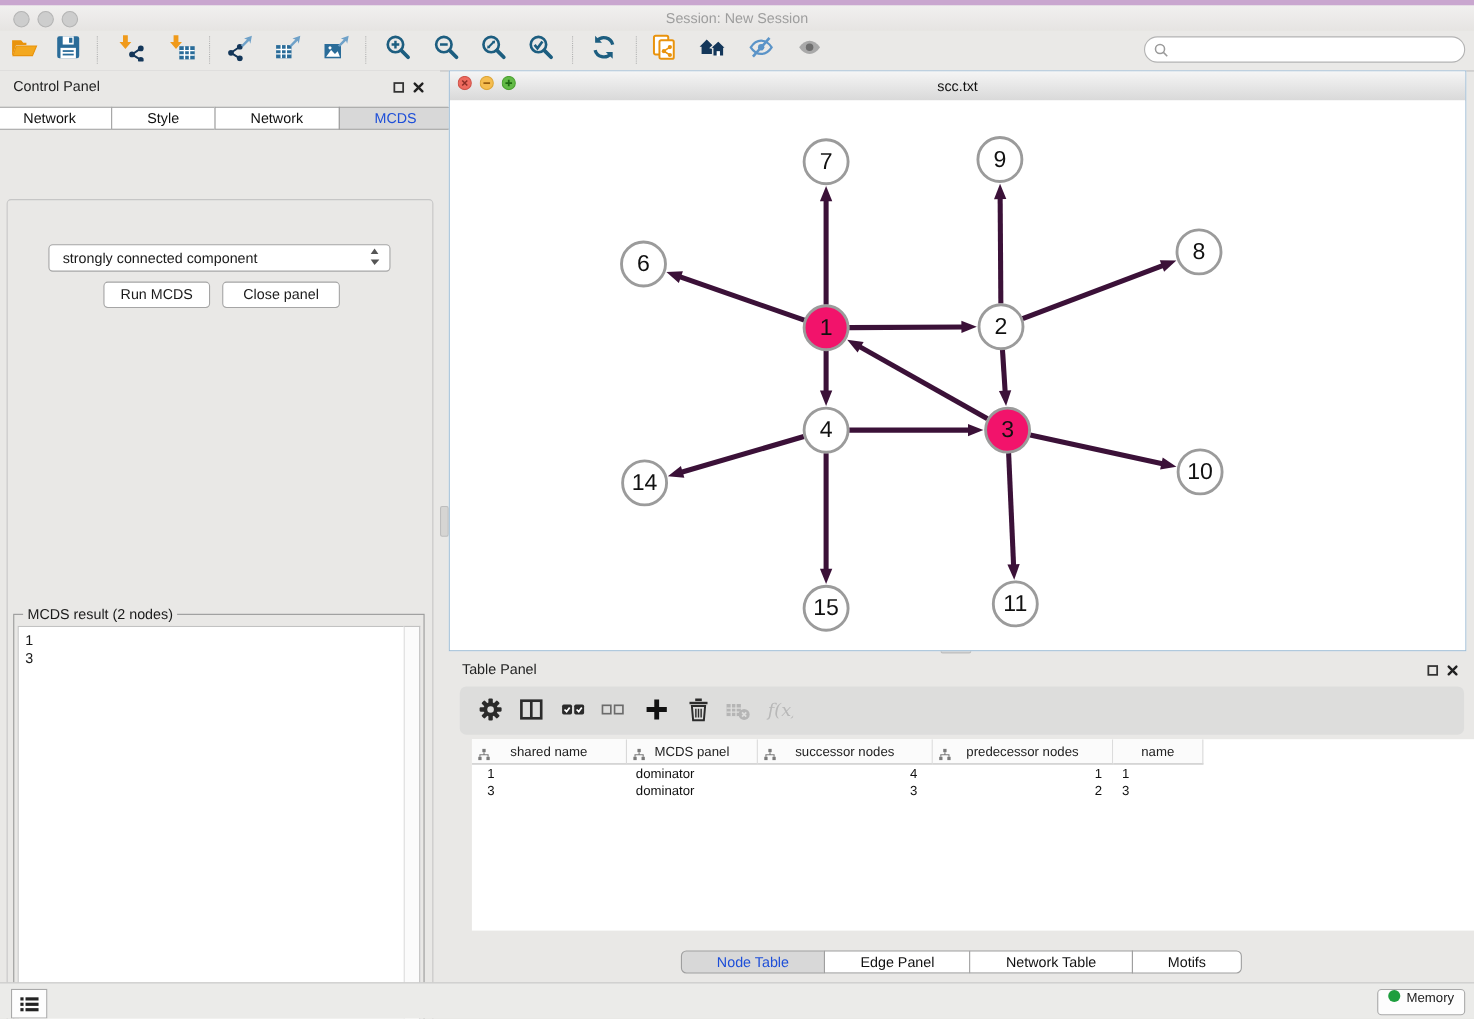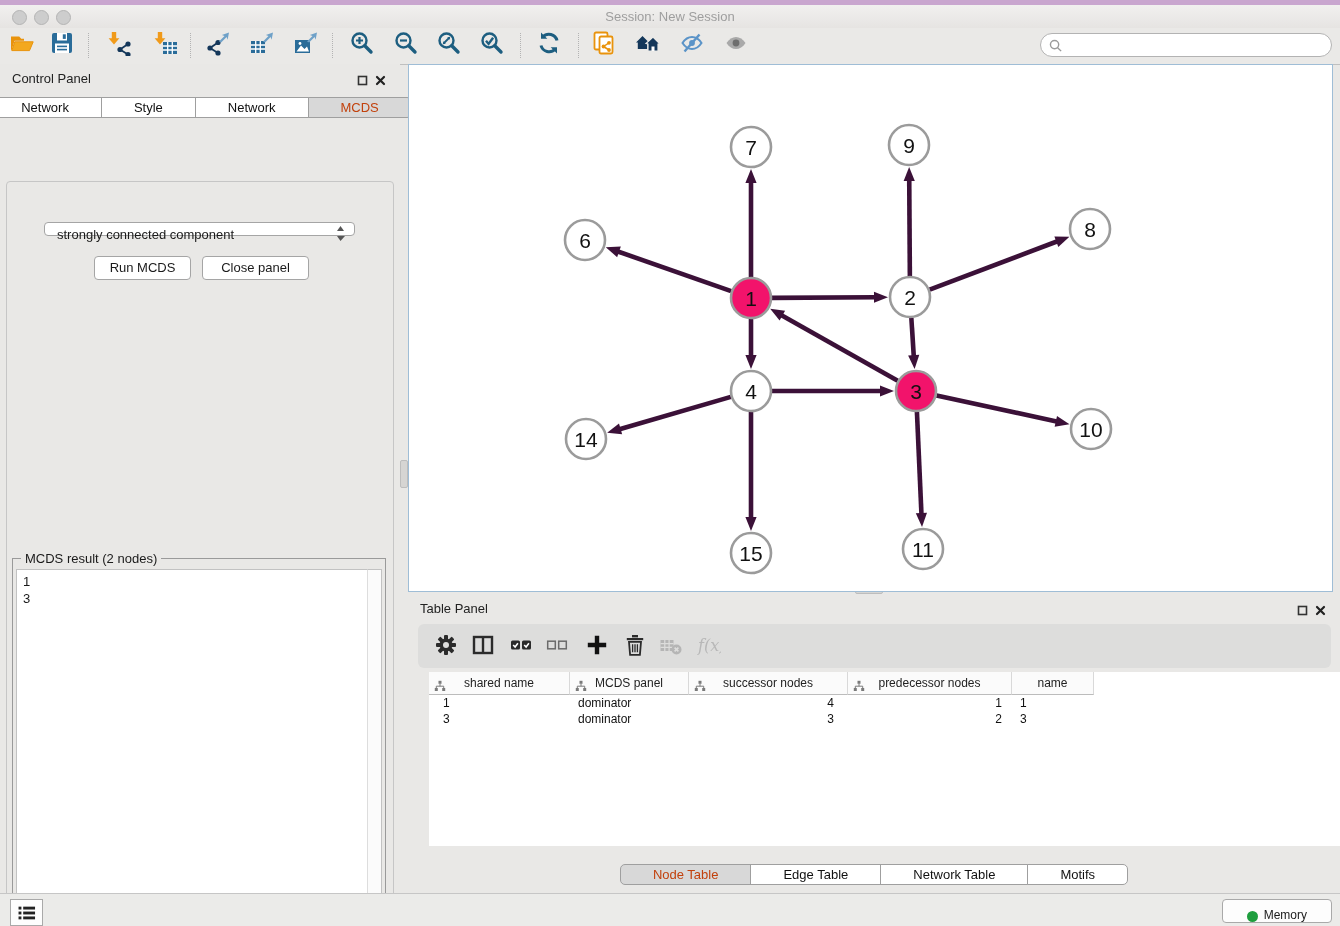--- a/index.html
+++ b/index.html
@@ -20,24 +20,24 @@
   #search-input{border:none;outline:none;background:transparent;font-size:12px;flex:1;height:18px;
                 font-family:"Liberation Sans",sans-serif}
   
   #control-panel{left:0;top:64px;width:400px;height:829px;background:#e9e8e6}
   .panel-title{font-size:13px;color:#222}
   .seg-row{display:flex;justify-content:center}
   .seg-tab{height:19px;line-height:19px;padding:0 32px;font-size:13px;background:#fff;color:#111;
            border:1px solid #9f9f9f;margin-left:-1px;cursor:default}
   .seg-tab.first{border-top-left-radius:5px;border-bottom-left-radius:5px;margin-left:0}
   .seg-tab.last{border-top-right-radius:5px;border-bottom-right-radius:5px}
-  .seg-tab.selected{background:#d8d8d8;color:#c2410c}
+  .seg-tab.selected{background:#d8d8d8;color:#1d4ed8}
   #cp-box{left:6px;top:117px;width:386px;height:760px;border:1px solid #c6c6c6;border-radius:4px;background:#e9e8e6}
   #opt-label{left:0;top:137px;width:400px;text-align:center;font-size:13px}
-  #criterion-select{left:44px;top:158px;width:311px;height:14px;background:#fff;border:1px solid #a5a5a5;
+  #criterion-select{left:44px;top:158px;width:311px;height:25px;background:#fff;border:1px solid #a5a5a5;
                     border-radius:4px;font-size:13px;line-height:23px;padding-left:12px;box-sizing:border-box}
   #criterion-stepper{left:336px;top:161px}
   .cp-btn{top:192px;height:22px;background:#fff;border:1px solid #a5a5a5;border-radius:4px;
           font-size:13px;line-height:22px;text-align:center}
   #result-fieldset{left:12px;top:494px;width:372px;height:381px;border:1px solid #9a9a9a}
   #result-legend{left:8px;top:-8px;background:#e9e8e6;padding:0 4px;font-size:13px;position:absolute}
   #result-area{left:3px;top:10px;right:3px;bottom:3px;background:#fff;border:1px solid #c2c2c2;
                font-size:13px;line-height:17px;padding:3px 6px;white-space:pre}
   #result-scroll{right:3px;top:10px;width:13px;bottom:3px;background:#fbfbfb;border:1px solid #c2c2c2;border-left:1px solid #ddd}
   
@@ -57,21 +57,21 @@
   #tp-table{left:21px;top:77px;width:921px;height:174px;background:#fff;overflow:hidden}
   .th-cell{top:0;height:22px;background:#fbfbfb;border-right:1px solid #d9d9d9;border-bottom:1px solid #bcbcbc;
            font-size:12px;color:#222;text-align:center;line-height:22px;position:absolute}
   .th-icon{position:absolute;left:5px;top:5px}
   .td-cell{height:16px;font-size:12px;color:#111;line-height:16px;position:absolute;box-sizing:border-box}
   
   #status-bar{left:0;top:893px;width:1340px;height:33px;background:#ebebe9;border-top:1px solid #c6c6c6;box-sizing:border-box}
   #list-button{left:10px;top:5px;width:31px;height:25px;background:#fdfdfd;border:1px solid #a9a9a9;
                display:flex;align-items:center;justify-content:center}
   #memory-button{right:8px;top:5px;height:22px;background:#fdfdfd;border:1px solid #a9a9a9;border-radius:4px;
-                 display:flex;align-items:flex-end;padding:0 24px;font-size:12px;gap:6px}
+                 display:flex;align-items:flex-start;padding:0 9px;font-size:12px;gap:6px}
   #memory-dot{width:11px;height:11px;border-radius:50%;background:#1e9e3e}
   .hdr-btns{display:flex;gap:7px;align-items:center}
 </style>
 </head>
 <body>
 
 <div id="top-strip" class="abs"></div>
 <div id="titlebar" class="abs"></div>
 <div class="abs gray-light" style="left:12px;top:10px"></div>
 <div class="abs gray-light" style="left:34px;top:10px"></div>
@@ -252,20 +252,38 @@
     <div id="result-area" class="abs">1
 3</div>
     <div id="result-scroll" class="abs"></div>
   </div>
 </div>
 
 <div class="abs grip-v" style="left:400px;top:460px"></div>
 <div class="abs grip-h" style="left:855px;top:586px"></div>
 
 <div id="network-window" class="abs">
+  <div id="net-titlebar" class="abs">
+    <span class="traffic">
+      <svg width="13" height="13" viewBox="0 0 13 13">
+          <circle cx="6.5" cy="6.5" r="6" fill="#ee6a5f" stroke="#d0564c"></circle>
+          <path d="M4.2 4.2l4.6 4.6M8.8 4.2L4.2 8.8" stroke="#8e2f27" stroke-width="1.4"></path>
+        </svg></span>
+    <span class="traffic">
+      <svg width="13" height="13" viewBox="0 0 13 13">
+          <circle cx="6.5" cy="6.5" r="6" fill="#f5bd4f" stroke="#dda738"></circle>
+          <path d="M3.5 6.5h6" stroke="#985f10" stroke-width="1.6"></path>
+        </svg></span>
+    <span class="traffic">
+      <svg width="13" height="13" viewBox="0 0 13 13">
+          <circle cx="6.5" cy="6.5" r="6" fill="#62ba46" stroke="#4da233"></circle>
+          <path d="M6.5 3.5v6M3.5 6.5h6" stroke="#1f6a12" stroke-width="1.6"></path>
+        </svg></span>
+    <span id="net-title">scc.txt</span>
+  </div>
   <div id="net-canvas" class="abs">
     <svg id="graph-svg" width="923" height="500" viewBox="0 0 923 500">
         <g>
           <line x1="342" y1="186" x2="342" y2="90" stroke="#3b1138" stroke-width="4.6"></line>
           <polygon points="342,78 347.6,92 336.4,92" fill="#3b1138"></polygon>
         </g>
         <g>
           <line x1="322.1752536154717" y1="200.07328138371903" x2="208.0972084320934" y2="160.21468728350254" stroke="#3b1138" stroke-width="4.6"></line>
           <polygon points="196.76878192664867,156.2565623599134 211.83240448067576,155.58777573489317 208.13815455199259,166.1609738066416" fill="#3b1138"></polygon>
         </g>
@@ -466,21 +484,21 @@
       <div class="td-cell" style="left: 419px; width: 164px; top: 23px; text-align: right; padding: 0px 10px 0px 0px;">1</div>
       <div class="td-cell" style="left: 583px; width: 82px; top: 23px; text-align: left; padding: 0px 0px 0px 8px;">1</div>
       <div class="td-cell" style="left: 0px; width: 141px; top: 39px; text-align: left; padding: 0px 0px 0px 14px;">3</div>
       <div class="td-cell" style="left: 141px; width: 119px; top: 39px; text-align: left; padding: 0px 0px 0px 8px;">dominator</div>
       <div class="td-cell" style="left: 260px; width: 159px; top: 39px; text-align: right; padding: 0px 14px 0px 0px;">3</div>
       <div class="td-cell" style="left: 419px; width: 164px; top: 39px; text-align: right; padding: 0px 10px 0px 0px;">2</div>
       <div class="td-cell" style="left: 583px; width: 82px; top: 39px; text-align: left; padding: 0px 0px 0px 8px;">3</div>
     </div>
   <div class="abs seg-row" style="left:0;top:269px;width:932px" id="tp-tabs">
       <span class="seg-tab first selected">Node Table</span>
-      <span class="seg-tab">Edge Table</span>
+      <span class="seg-tab">Edge Panel</span>
       <span class="seg-tab">Network Table</span>
       <span class="seg-tab last">Motifs</span>
     </div>
 </div>
 
 <div id="status-bar" class="abs">
   <div id="list-button" class="abs">
     <svg width="22" height="22" viewBox="0 0 26 26">
         <g fill="#222">
           <rect x="3" y="5.5" width="3.4" height="3.4"></rect>

